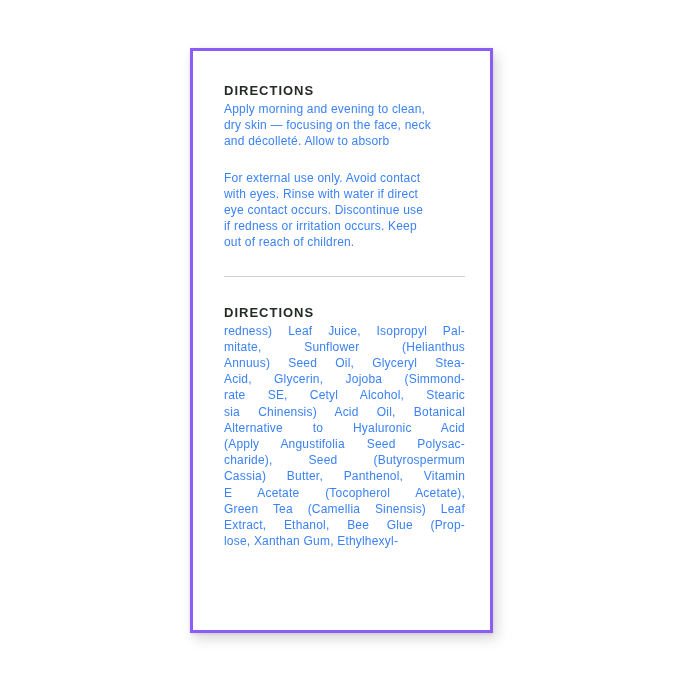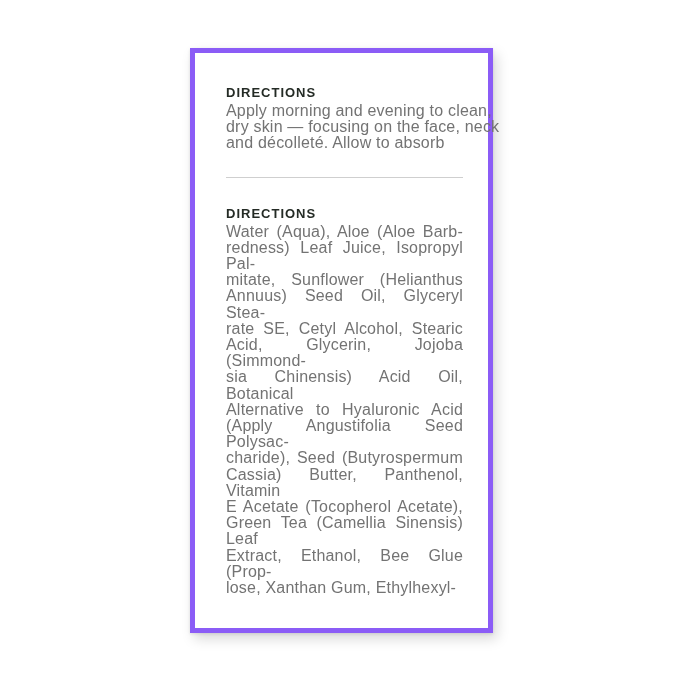--- a/index.html
+++ b/index.html
@@ -19,35 +19,35 @@
   }
   .label-card {
     position: absolute;
     left: 190px;
     top: 48px;
     width: 303px;
     height: 585px;
     box-sizing: border-box;
     padding: 32px 25px 0 31px;
     background: #ffffff;
-    border: 5px solid #8b5cf6;
+    border: 3px solid #8b5cf6;
     box-shadow: 0 1px 3px rgba(0,0,0,0.10), 4px 6px 12px rgba(0,0,0,0.15);
   }
   .section-heading {
     margin: 0 0 2px 0;
     font-size: 13px;
     line-height: 16px;
     font-weight: 700;
     letter-spacing: 1px;
     color: #242b25;
   }
   .para {
     margin: 0 0 20px 0;
-    color: #737373;
-    font-size: 16px;
+    color: #3b82f6;
+    font-size: 12px;
     line-height: 16.2px;
     letter-spacing: 0.2px;
   }
   .para:last-child { margin-bottom: 0; }
   .para .line { white-space: nowrap; }
   .para.justified .line {
     white-space: normal;
     text-align: justify;
     text-align-last: justify;
   }
@@ -68,32 +68,38 @@
   <div class="label-card">
 
     <h2 class="section-heading">DIRECTIONS</h2>
 
     <div class="para">
         <div class="line">Apply morning and evening to clean,</div>
         <div class="line">dry skin — focusing on the face, neck</div>
         <div class="line">and décolleté. Allow to absorb</div>
       </div>
 
+    <div class="para">
+        <div class="line">For external use only. Avoid contact</div>
+        <div class="line">with eyes. Rinse with water if direct</div>
+        <div class="line">eye contact occurs. Discontinue use</div>
+        <div class="line">if redness or irritation occurs. Keep</div>
+        <div class="line">out of reach of children.</div>
+      </div>
 
     <hr class="section-divider">
 
     <h2 class="section-heading">DIRECTIONS</h2>
 
     <div class="para justified">
-        <div class="line">Water (Aqua), Aloe (Aloe Barb-</div>
         <div class="line">redness) Leaf Juice, Isopropyl Pal-</div>
         <div class="line">mitate, Sunflower (Helianthus</div>
         <div class="line">Annuus) Seed Oil, Glyceryl Stea-</div>
+        <div class="line">Acid, Glycerin, Jojoba (Simmond-</div>
         <div class="line">rate SE, Cetyl Alcohol, Stearic</div>
-        <div class="line">Acid, Glycerin, Jojoba (Simmond-</div>
         <div class="line">sia Chinensis) Acid Oil, Botanical</div>
         <div class="line">Alternative to Hyaluronic Acid</div>
         <div class="line">(Apply Angustifolia Seed Polysac-</div>
         <div class="line">charide), Seed (Butyrospermum</div>
         <div class="line">Cassia) Butter, Panthenol, Vitamin</div>
         <div class="line">E Acetate (Tocopherol Acetate),</div>
         <div class="line">Green Tea (Camellia Sinensis) Leaf</div>
         <div class="line">Extract, Ethanol, Bee Glue (Prop-</div>
         <div class="line">lose, Xanthan Gum, Ethylhexyl-</div>
       </div>

